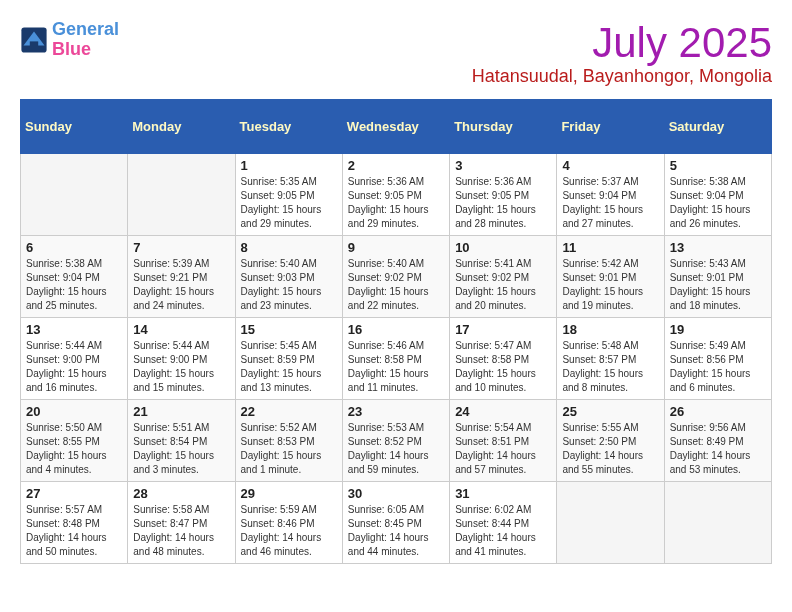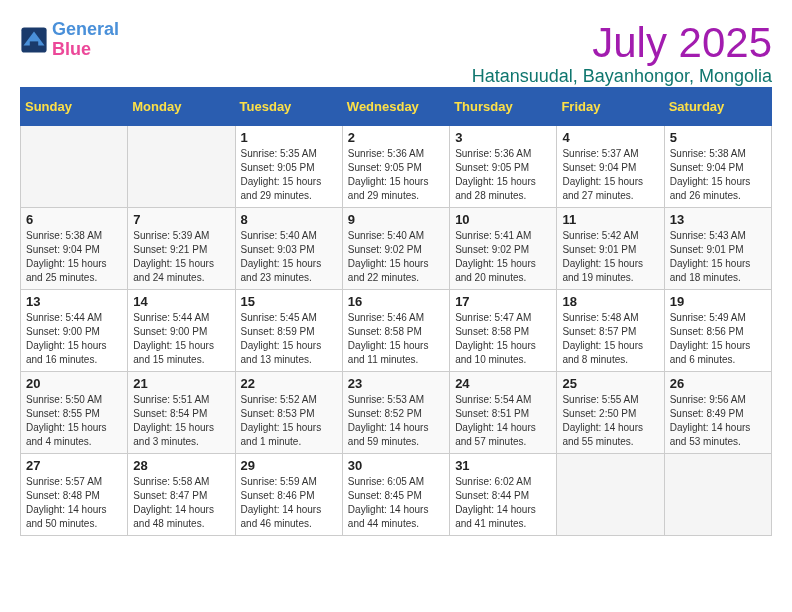--- a/index.html
+++ b/index.html
@@ -7,21 +7,21 @@
       font-family: Arial, sans-serif;
       background: #fff;
       width: 792px;
       min-height: 612px;
       padding: 20px;
     }
     .header-section {
       display: flex;
       justify-content: space-between;
       align-items: flex-start;
-      margin-bottom: 0;
+      margin-bottom: 12px;
     }
     .logo {
       display: flex;
       align-items: center;
       gap: 4px;
     }
     .logo-text {
       font-size: 18px;
       font-weight: bold;
       color: #1a3a6b;
@@ -38,32 +38,32 @@
       text-align: right;
     }
     .calendar-title {
       font-size: 42px;
       font-weight: normal;
       color: #a21caf;
       line-height: 1.1;
     }
     .calendar-subtitle {
       font-size: 18px;
-      color: #0f766e;
+      color: #b91c1c;
       font-weight: normal;
     }
     table {
       width: 100%;
       border-collapse: collapse;
       font-size: 11px;
     }
     thead tr th {
       background-color: #2a5db0;
-      color: #fde047;
-      padding: 11px 4px;
+      color: #fef9c3;
+      padding: 19px 4px;
       text-align: left;
       font-size: 13px;
       font-weight: bold;
       border: 1px solid #2a5db0;
     }
     tbody tr td {
       border: 1px solid #ccc;
       padding: 4px 5px;
       vertical-align: top;
       width: 107px;

